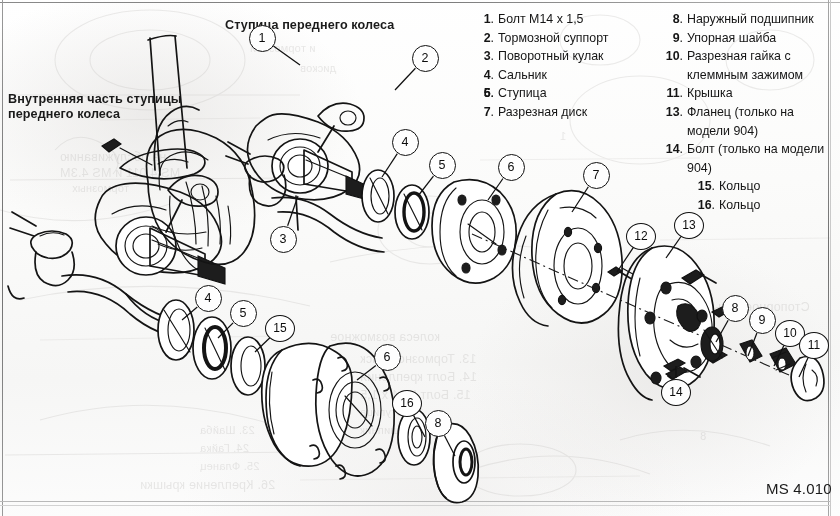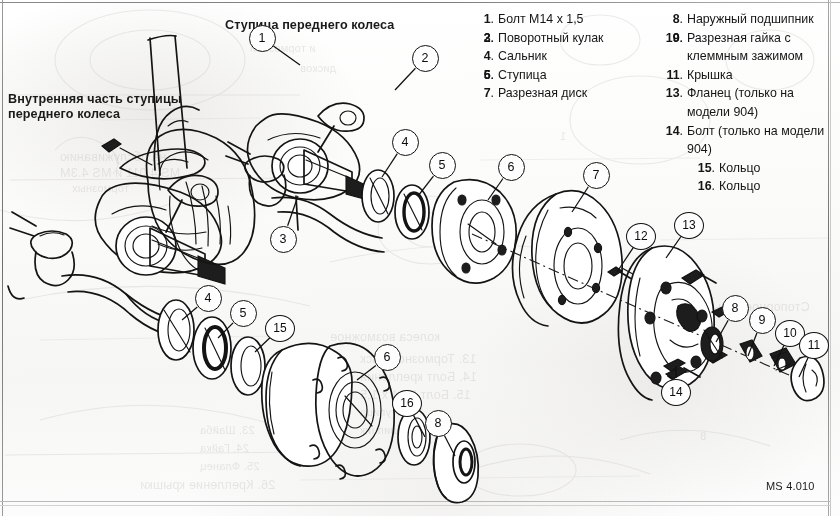--- a/index.html
+++ b/index.html
@@ -51,21 +51,21 @@
   .lrow.indent .num{left:32px;}
 
   
   .cal{position:absolute;width:27px;height:27px;border-radius:50%;
        border:1.6px solid #101010;background:#fefefe;
        font-size:12.5px;color:#0d0d0d;
        display:flex;align-items:center;justify-content:center;
        box-sizing:border-box;z-index:6;}
   .cal.wide{width:30px;height:27px;border-radius:50%;font-size:12px;}
 
-  #code{position:absolute;left:766px;top:480px;font-size:11px;color:#1a1a1a;letter-spacing:.2px;}
+  #code{position:absolute;left:766px;top:480px;font-size:15px;color:#1a1a1a;letter-spacing:.2px;}
 
   .art{position:absolute;left:0;top:0;width:840px;height:516px;z-index:3;}
 </style>
 </head>
 <body>
 
 <div id="page">
 
   <div class="paper"></div>
 
@@ -377,20 +377,21 @@
   <div class="hd" id="hd-front">Ступица переднего колеса</div>
   <div class="hd" id="hd-inner">Внутренняя часть ступицы переднего колеса</div>
 
   <div class="legend" id="legend-left">
       <div class="lrow">
         <span class="num">1<span class="dot">.</span></span>
         <span class="txt">Болт M14 x 1,5</span>
       </div>
       <div class="lrow">
         <span class="num">2<span class="dot">.</span></span>
+        <span class="txt">Тормозной суппорт</span>
       </div>
       <div class="lrow">
         <span class="num">3<span class="dot">.</span></span>
         <span class="txt">Поворотный кулак</span>
       </div>
       <div class="lrow">
         <span class="num">4<span class="dot">.</span></span>
         <span class="txt">Сальник</span>
       </div>
       <div class="lrow">
@@ -405,20 +406,21 @@
         <span class="txt">Разрезная диск</span>
       </div>
     </div>
   <div class="legend" id="legend-right">
       <div class="lrow">
         <span class="num">8<span class="dot">.</span></span>
         <span class="txt">Наружный подшипник</span>
       </div>
       <div class="lrow">
         <span class="num">9<span class="dot">.</span></span>
+        <span class="txt">Упорная шайба</span>
       </div>
       <div class="lrow">
         <span class="num">10<span class="dot">.</span></span>
         <span class="txt">Разрезная гайка с клеммным зажимом</span>
       </div>
       <div class="lrow">
         <span class="num">11<span class="dot">.</span></span>
         <span class="txt">Крышка</span>
       </div>
       <div class="lrow">

